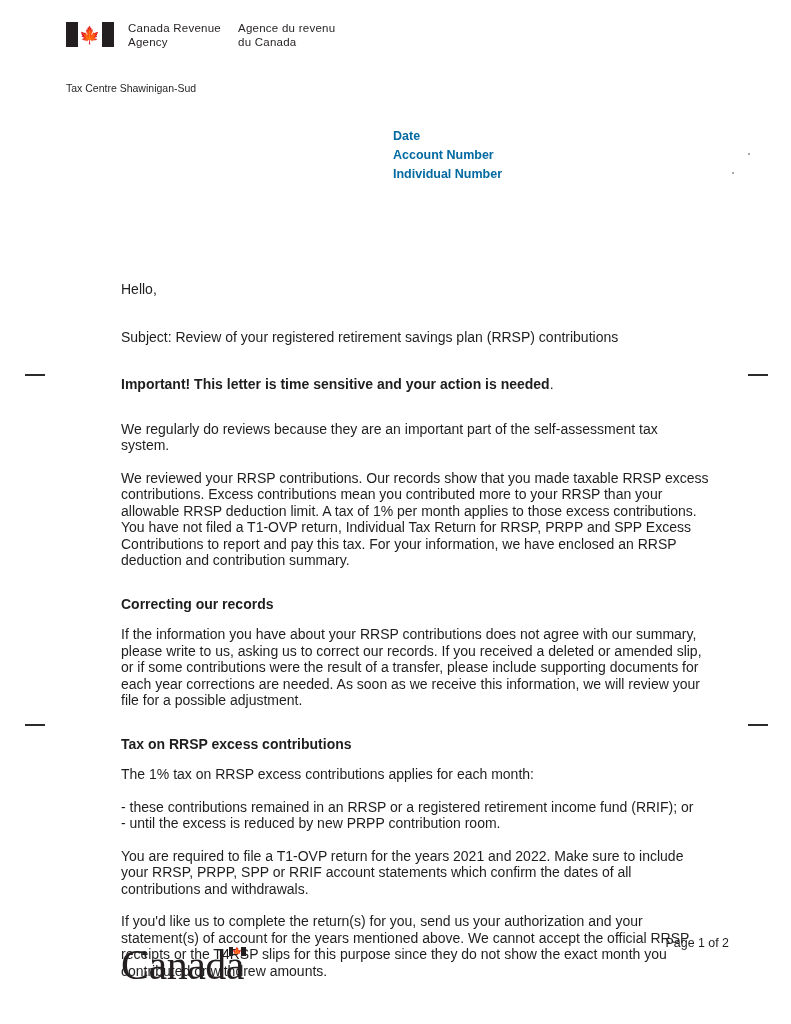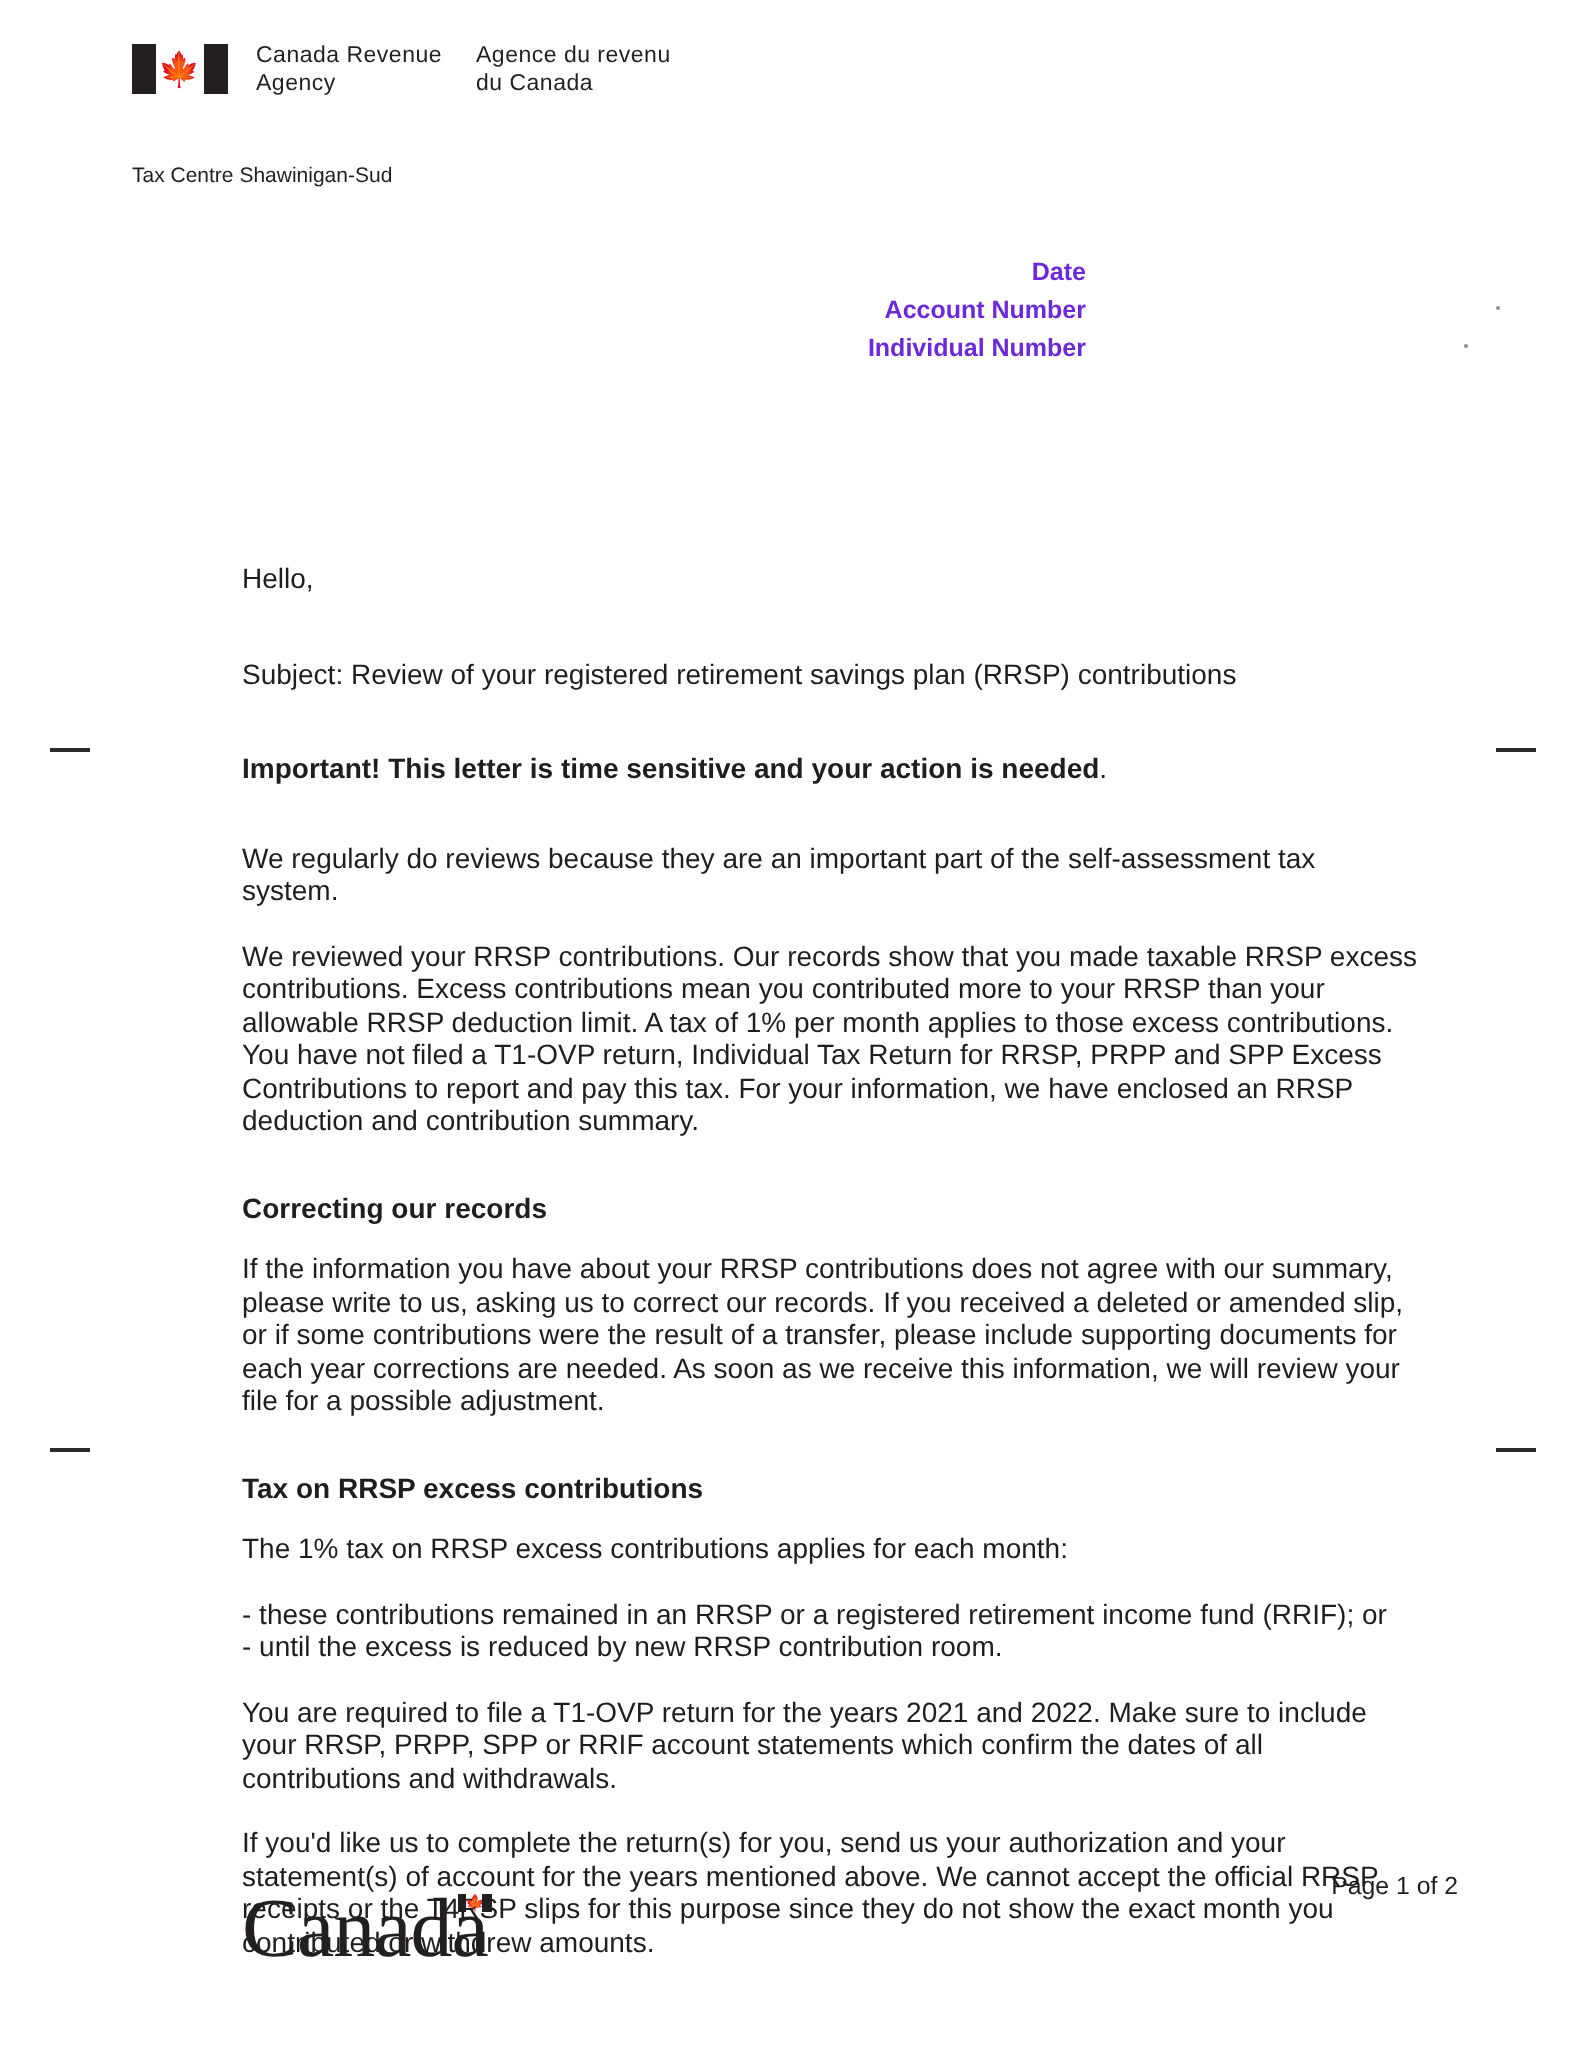--- a/index.html
+++ b/index.html
@@ -85,24 +85,23 @@
     font-size: 12.5px;
     line-height: 19px;
   }
   .meta-row {
     display: flex;
     align-items: baseline;
     height: 19px;
   }
   .meta-label {
     font-weight: bold;
-    color: #6d28d9;
+    color: #0369a1;
     width: 150px;
     flex: none;
-    text-align: right;
   }
   .meta-value {
     position: relative;
     width: 290px;
     height: 19px;
     color: #9a9a9a;
     font-size: 12.5px;
   }
   .redact-dot {
     position: absolute;
@@ -260,21 +259,21 @@
     <p class="para">If the information you have about your RRSP contributions does not agree with our summary, please write to us, asking us to correct our records. If you received a deleted or amended slip, or if some contributions were the result of a transfer, please include supporting documents for each year corrections are needed. As soon as we receive this information, we will review your file for a possible adjustment.</p>
 
     <div class="gap-lg"></div>
 
     <p class="heading">Tax on RRSP excess contributions</p>
 
     <p class="para">The 1% tax on RRSP excess contributions applies for each month:</p>
 
     <div class="bullets">
       <div>- these contributions remained in an RRSP or a registered retirement income fund (RRIF); or</div>
-      <div>- until the excess is reduced by new RRSP contribution room.</div>
+      <div>- until the excess is reduced by new PRPP contribution room.</div>
     </div>
 
     <p class="para">You are required to file a T1-OVP return for the years 2021 and 2022. Make sure to include your RRSP, PRPP, SPP or RRIF account statements which confirm the dates of all contributions and withdrawals.</p>
 
     <p class="para last">If you'd like us to complete the return(s) for you, send us your authorization and your statement(s) of account for the years mentioned above. We cannot accept the official RRSP receipts or the T4RSP slips for this purpose since they do not show the exact month you contributed or withdrew amounts.</p>
 
   </div>
 
   <div class="page-number">Page 1 of 2</div>
 

